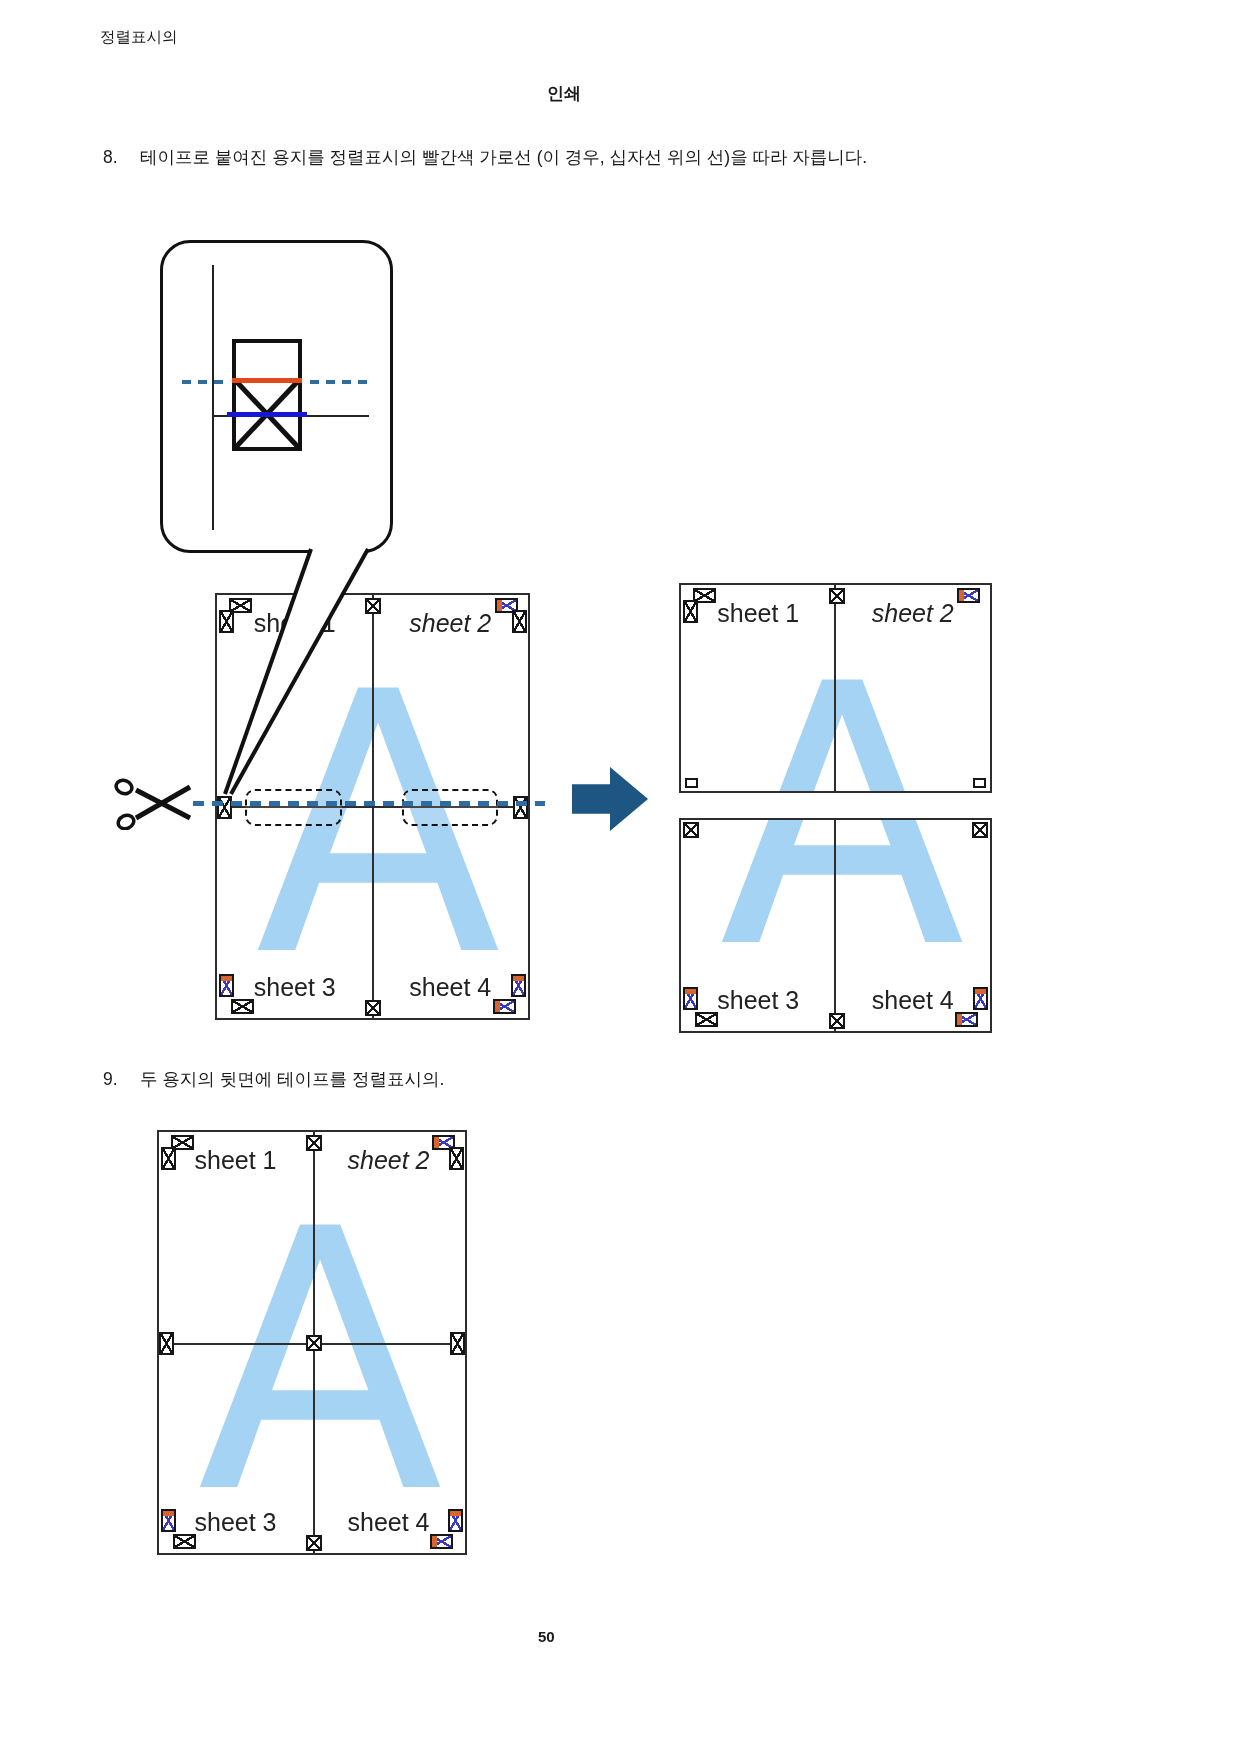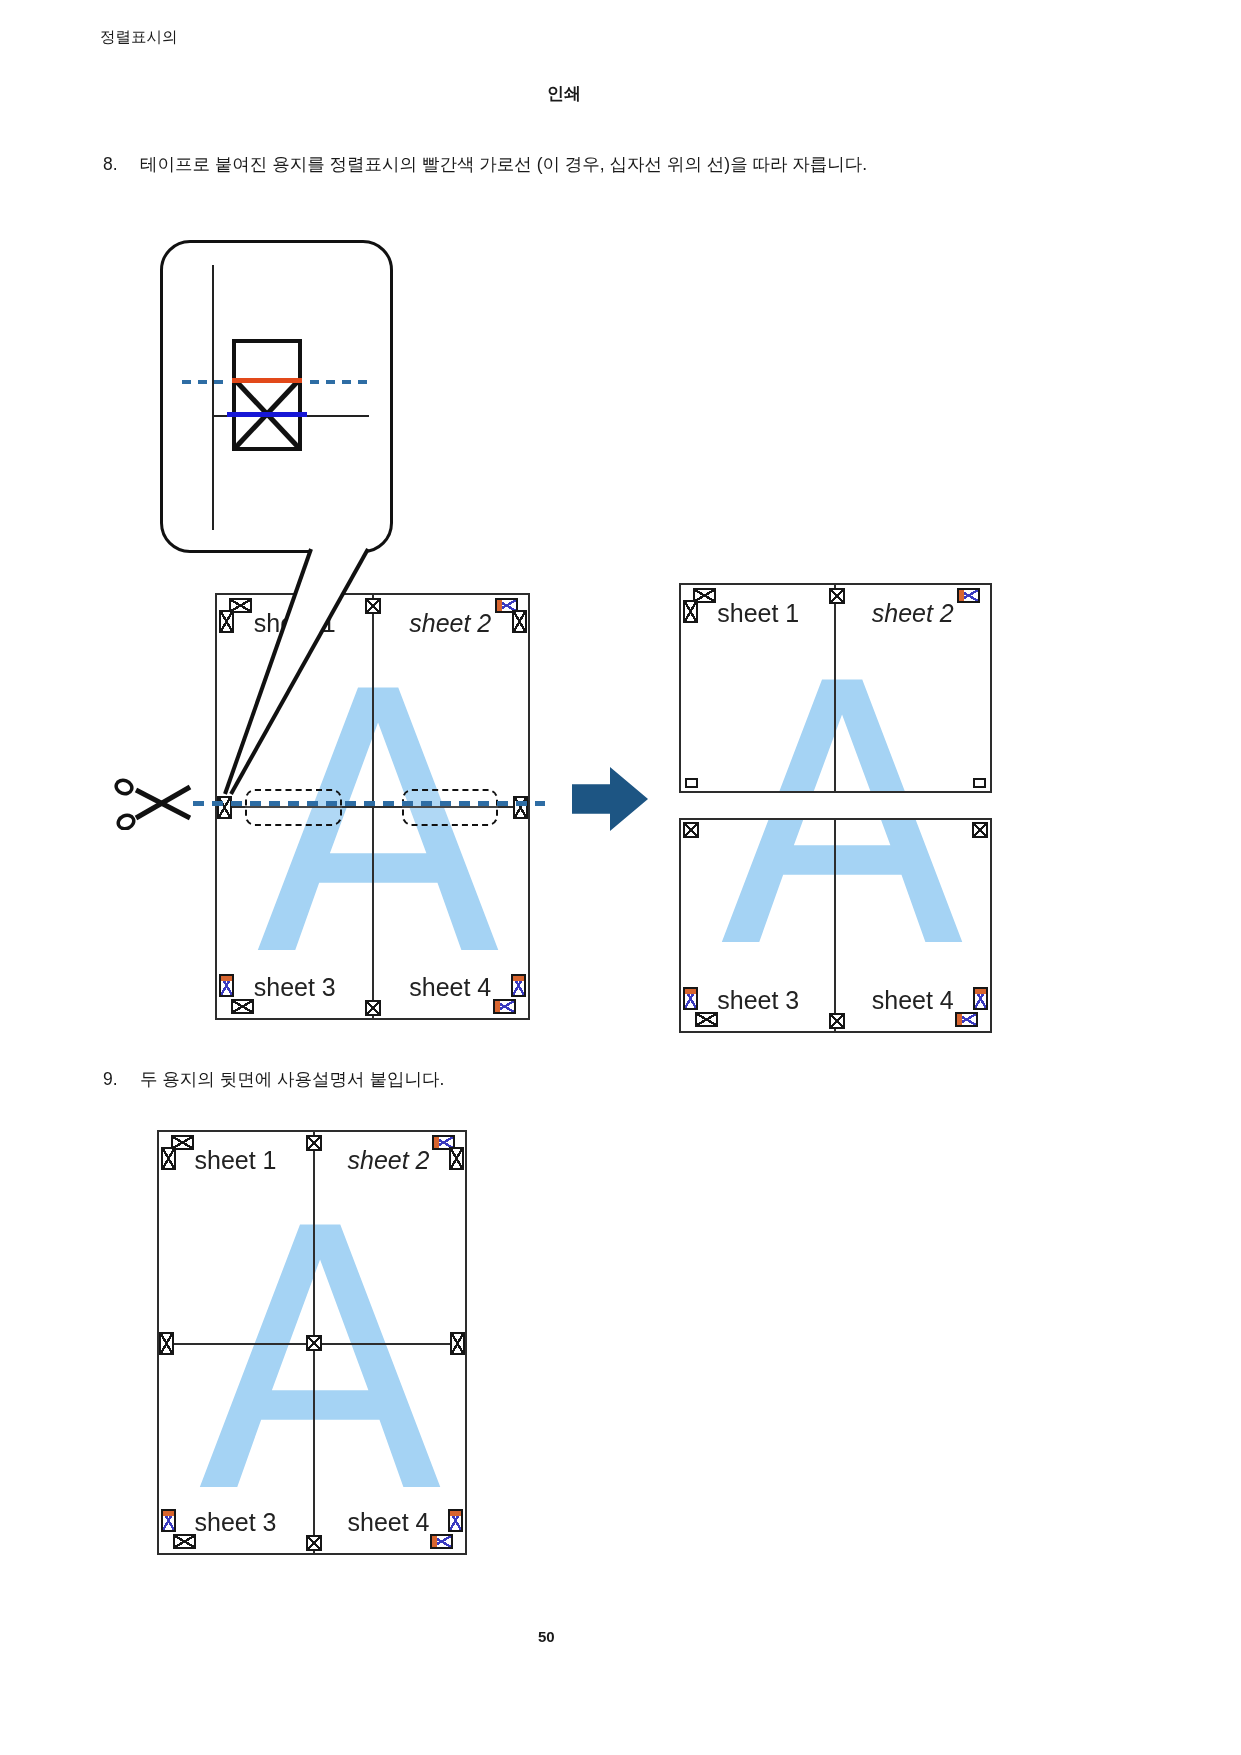--- a/index.html
+++ b/index.html
@@ -73,21 +73,21 @@
   .scissors{position:absolute;left:114px;top:778px;z-index:8;}
 </style>
 </head>
 <body>
 
 <div class="page">
 
   <div class="doc-title">정렬표시의</div>
   <div class="section-title">인쇄</div>
 
-  <div class="step" style="top:151px;">
+  <div class="step" style="top:144px;">
     <span class="step-num">8.</span><span>테이프로 붙여진 용지를 정렬표시의 빨간색 가로선 (이 경우, 십자선 위의 선)을 따라 자릅니다.</span>
   </div>
 
   <div class="bubble">
     <span class="dash" style="left:19px;width:48px;"></span>
     <span class="dash" style="left:147px;width:57px;"></span>
     <span class="edgeline"></span>
     <span class="hline"></span>
     <span class="xbox">
       <svg width="62" height="104" viewBox="0 0 62 104" style="position:absolute;left:0;top:0">
@@ -162,21 +162,21 @@
     <i class="mk sq" style="left:2px;top:2px;"></i>
     <i class="mk sq" style="right:2px;top:2px;"></i>
     <i class="mk v c" style="left:2px;bottom:21px;"></i>
     <i class="mk h" style="left:14px;bottom:4px;"></i>
     <i class="mk sq" style="left:148px;bottom:2px;"></i>
     <i class="mk v c" style="right:2px;bottom:21px;"></i>
     <i class="mk h c" style="right:12px;bottom:4px;"></i>
   </div>
 
   <div class="step" style="top:1066px;">
-    <span class="step-num">9.</span><span>두 용지의 뒷면에 사용설명서 붙입니다.</span>
+    <span class="step-num">9.</span><span>두 용지의 뒷면에 테이프를 정렬표시의.</span>
   </div>
 
   <div class="poster" style="left:157px;top:1130px;width:310px;height:425px;">
     <div class="bigA" style="left:38px;top:51px;">A</div>
     <i class="vfold" style="left:154px;"></i>
     <i class="hfold" style="top:211px;"></i>
     <div class="sheet-label tl">sheet 1</div>
     <div class="sheet-label tr">sheet 2</div>
     <div class="sheet-label bl">sheet 3</div>
     <div class="sheet-label br">sheet 4</div>

